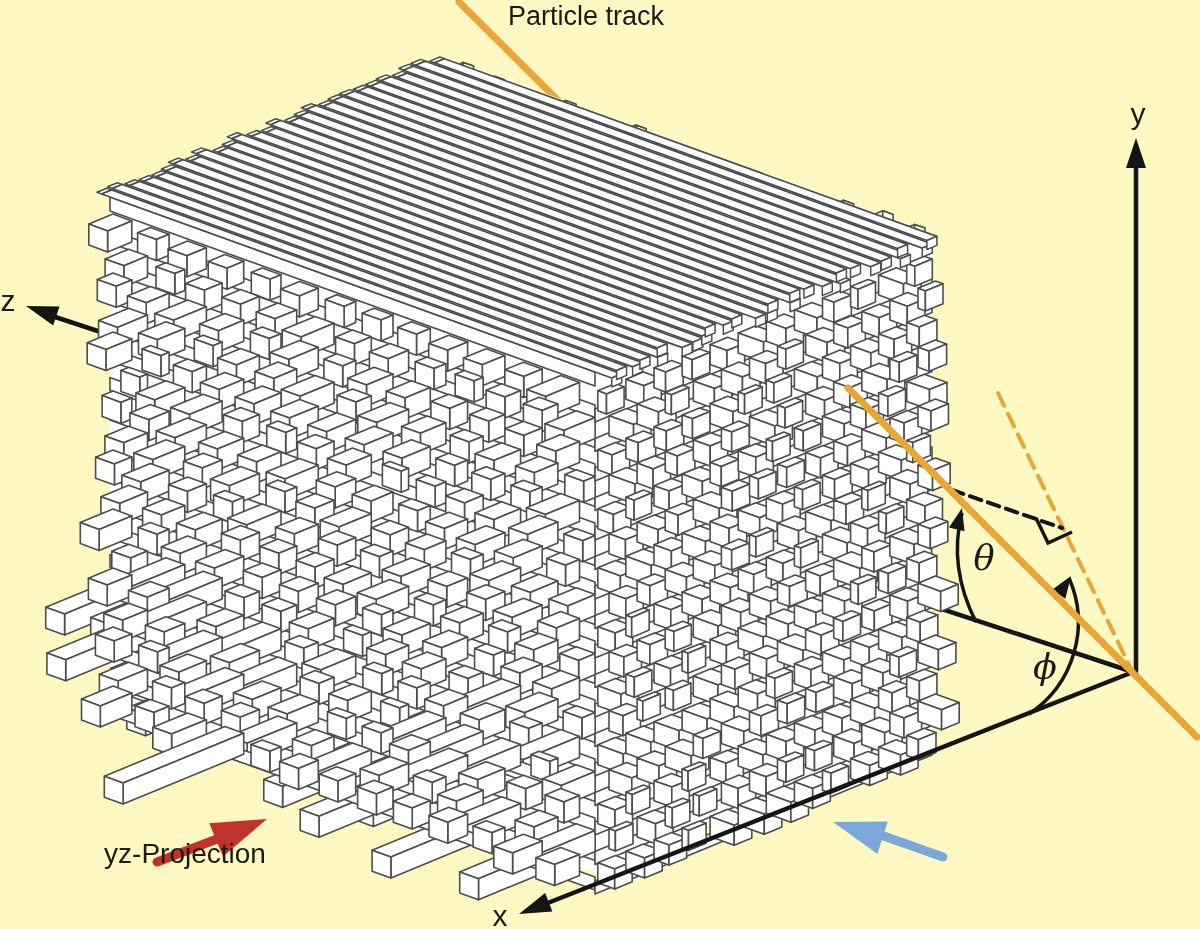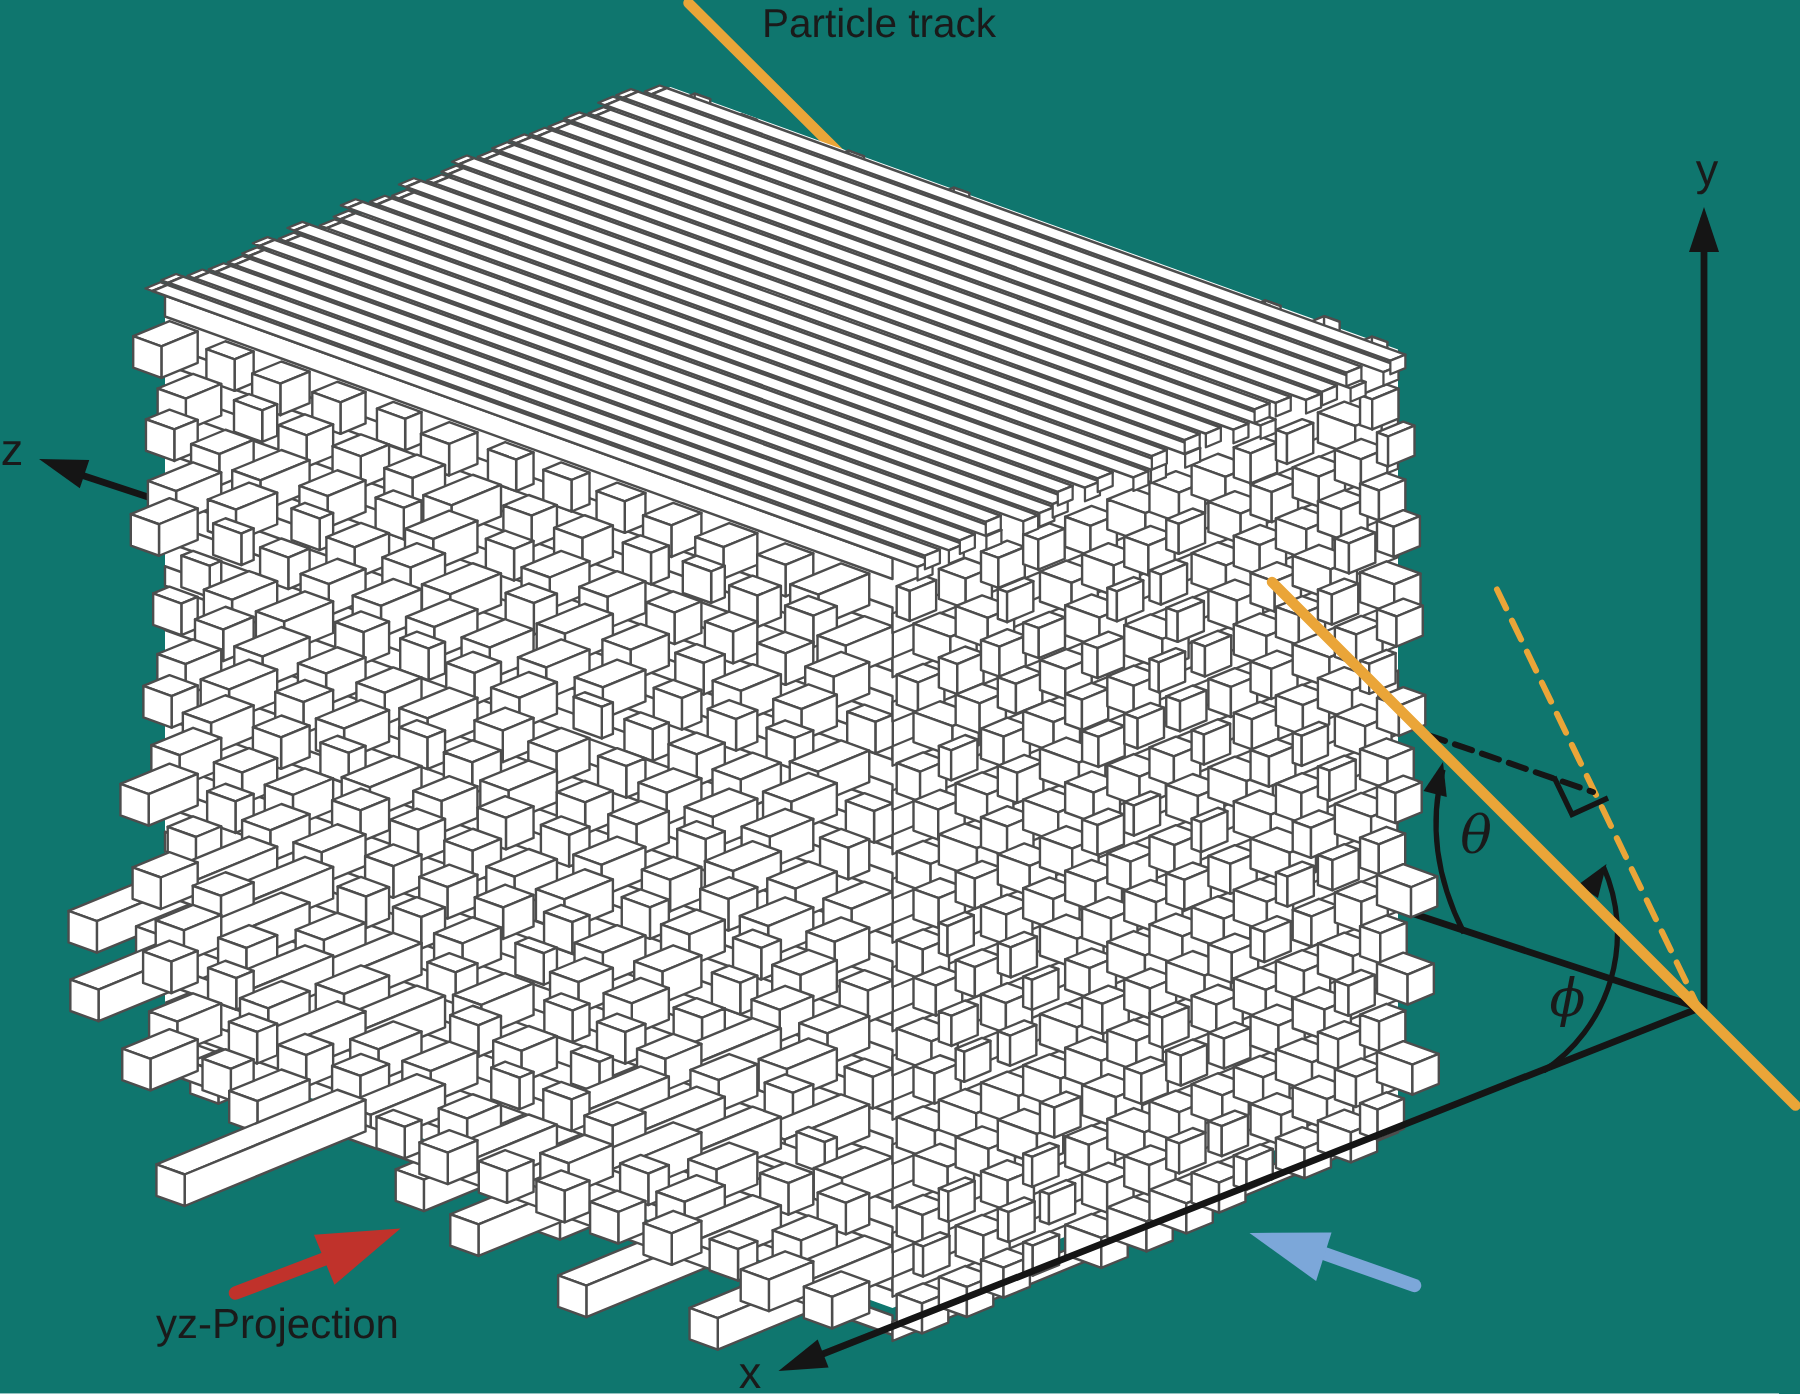--- a/index.html
+++ b/index.html
@@ -1,16 +1,16 @@
 <!DOCTYPE html>
 <html><head>
 <meta charset="utf-8">
 <style>
   html,body{margin:0;padding:0;background:#ffffff;}
-  #stage{position:relative;width:1200px;height:929px;background:#0f766e;overflow:hidden;
+  #stage{position:relative;width:1200px;height:929px;background:#fef9c3;overflow:hidden;
          font-family:"Liberation Sans", sans-serif;}
   #fig{position:absolute;left:0;top:0;}
   .lbl{position:absolute;transform:translate(-50%,-50%);color:#1a1a1a;white-space:nowrap;
        font-size:27px;line-height:1;}
   .axis-lbl{font-size:30px;}
   .greek{font-family:"DejaVu Serif", serif;font-style:italic;font-size:35px;}
   .proj-lbl{font-size:28px;}
 </style>
 </head>
 <body>
@@ -1487,14 +1487,14 @@
 
   <div class="lbl" style="left:586px;top:16px;">Particle track</div>
 
   <div class="lbl axis-lbl" style="left:1138px;top:114px;">y</div>
   <div class="lbl axis-lbl" style="left:500px;top:916px;">x</div>
   <div class="lbl axis-lbl" style="left:8px;top:301px;">z</div>
 
   <div class="lbl greek" style="left:984px;top:558px;">θ</div>
   <div class="lbl greek" style="left:1045px;top:667px;">ϕ</div>
 
-  <div class="lbl proj-lbl" style="left:185px;top:883px;">yz-Projection</div>
+  <div class="lbl proj-lbl" style="left:185px;top:854px;">yz-Projection</div>
 </div>
 
 </body></html>

